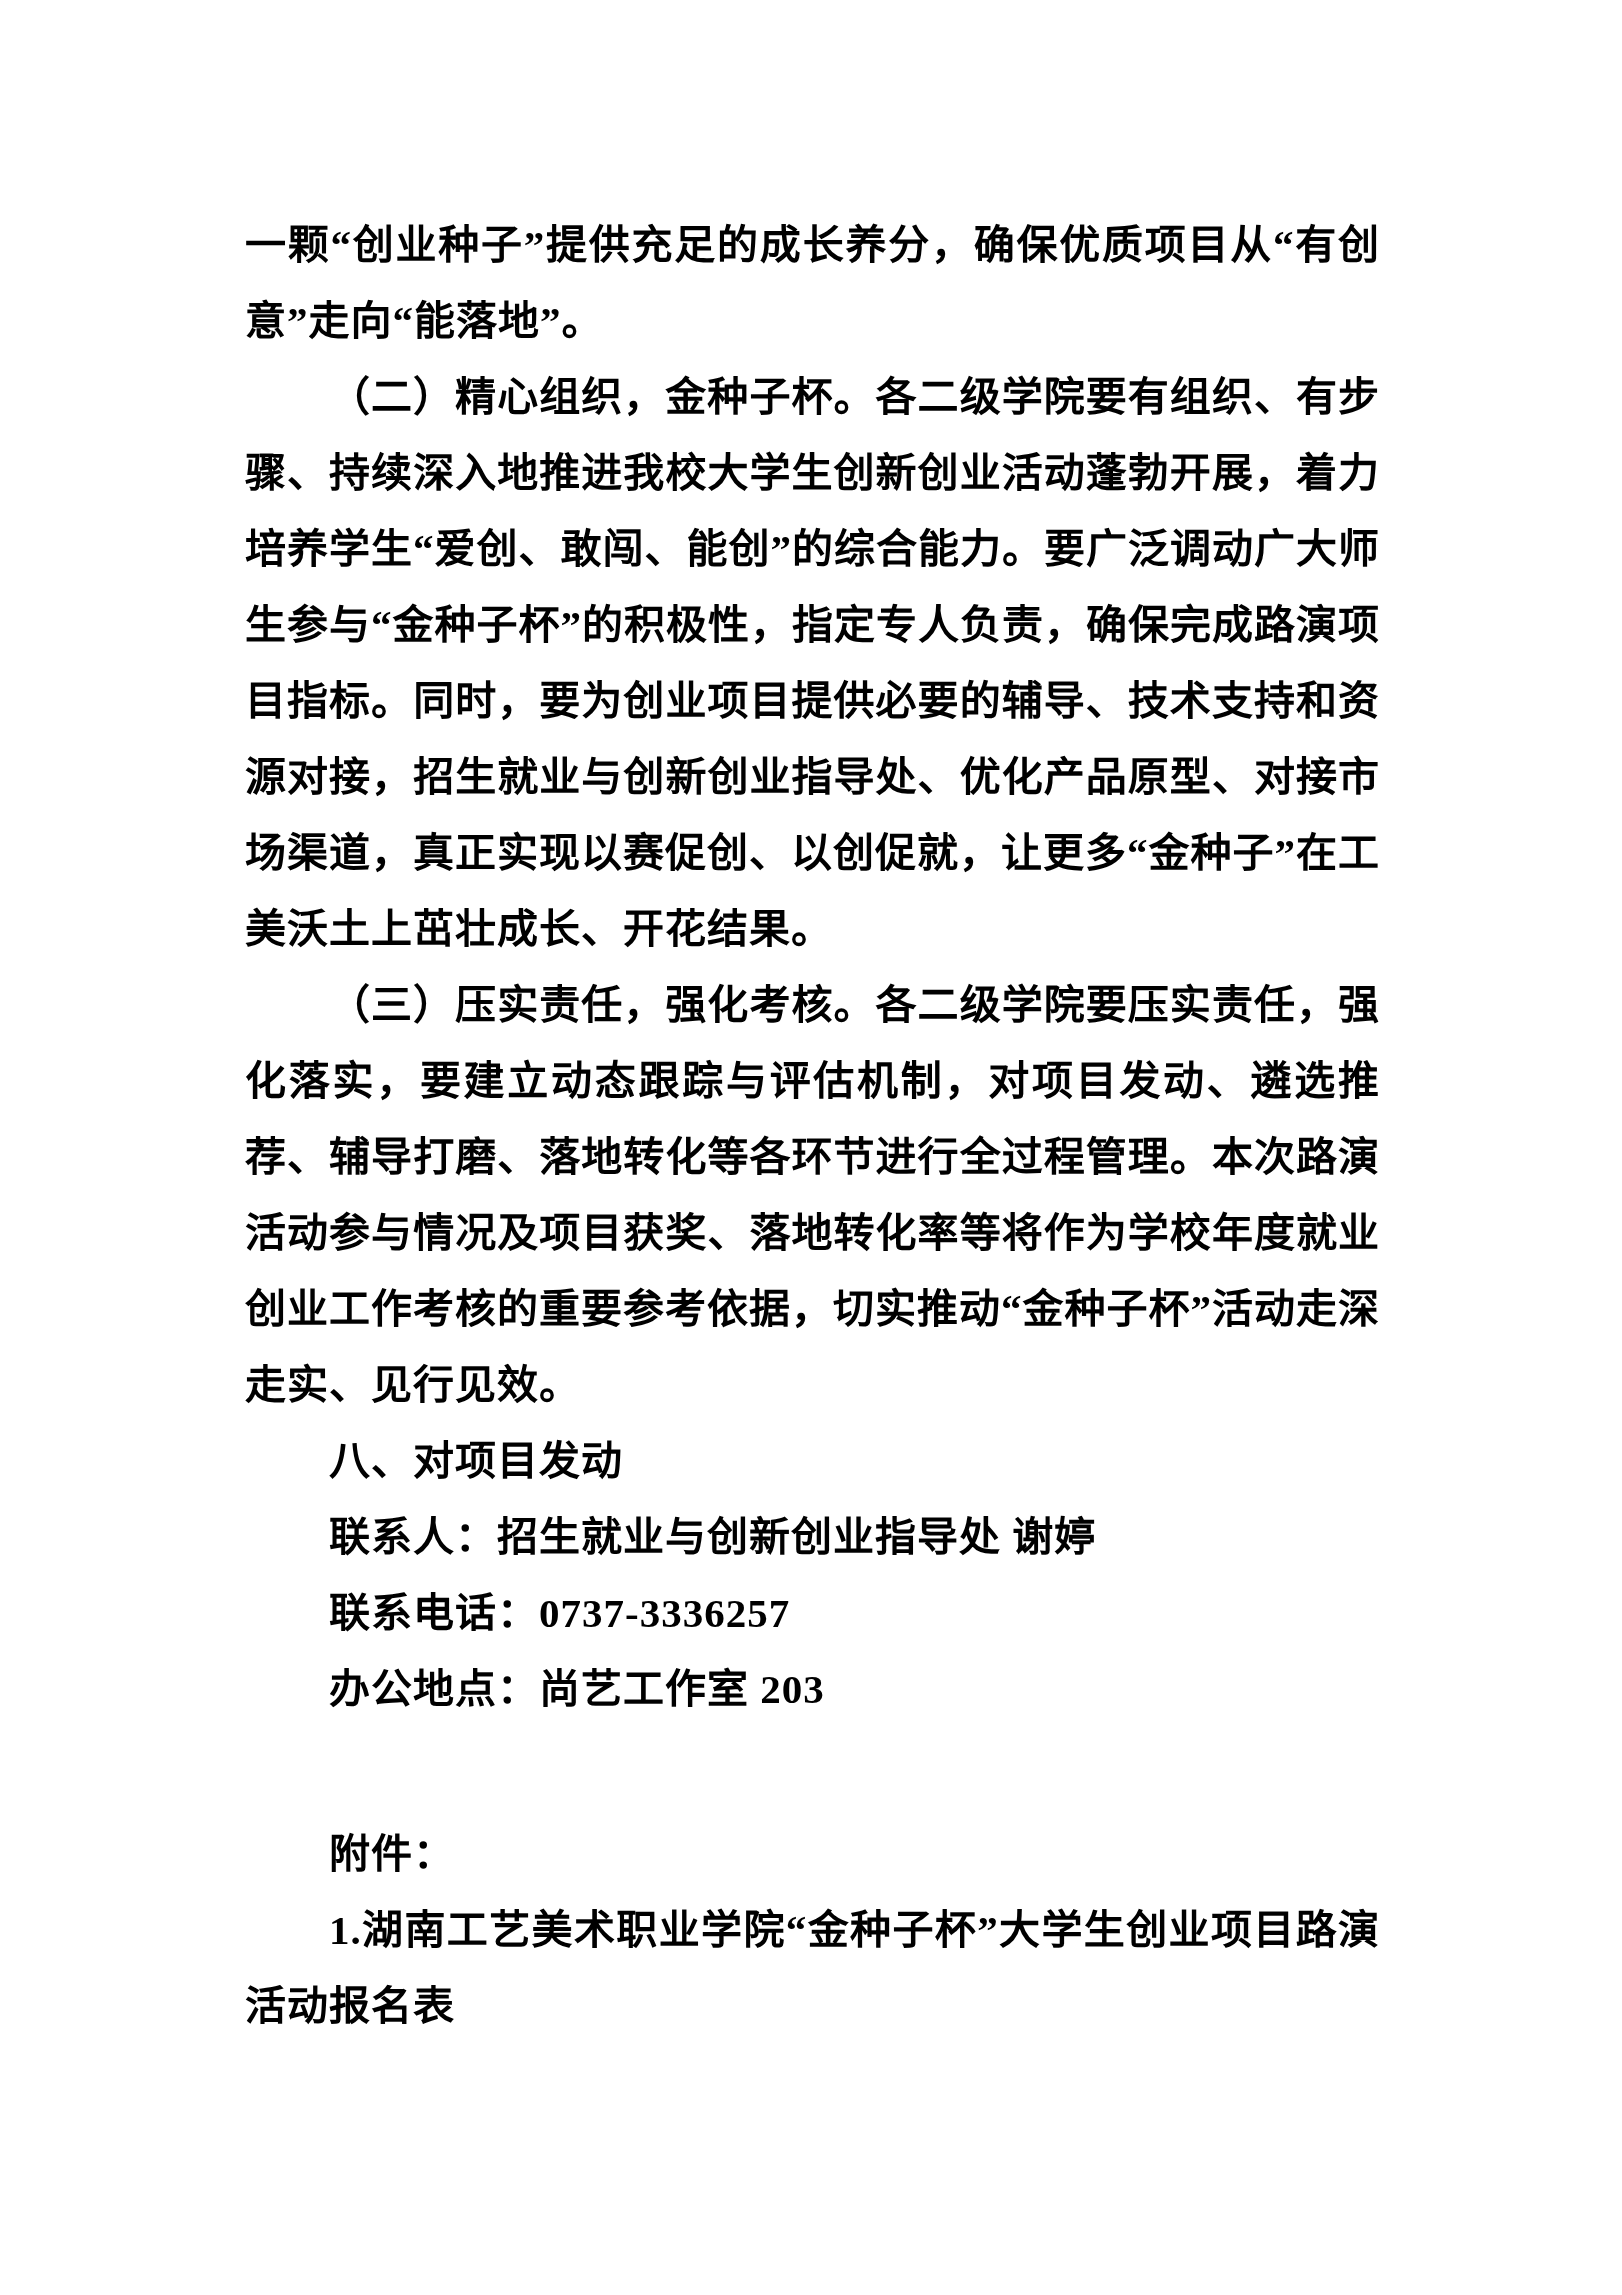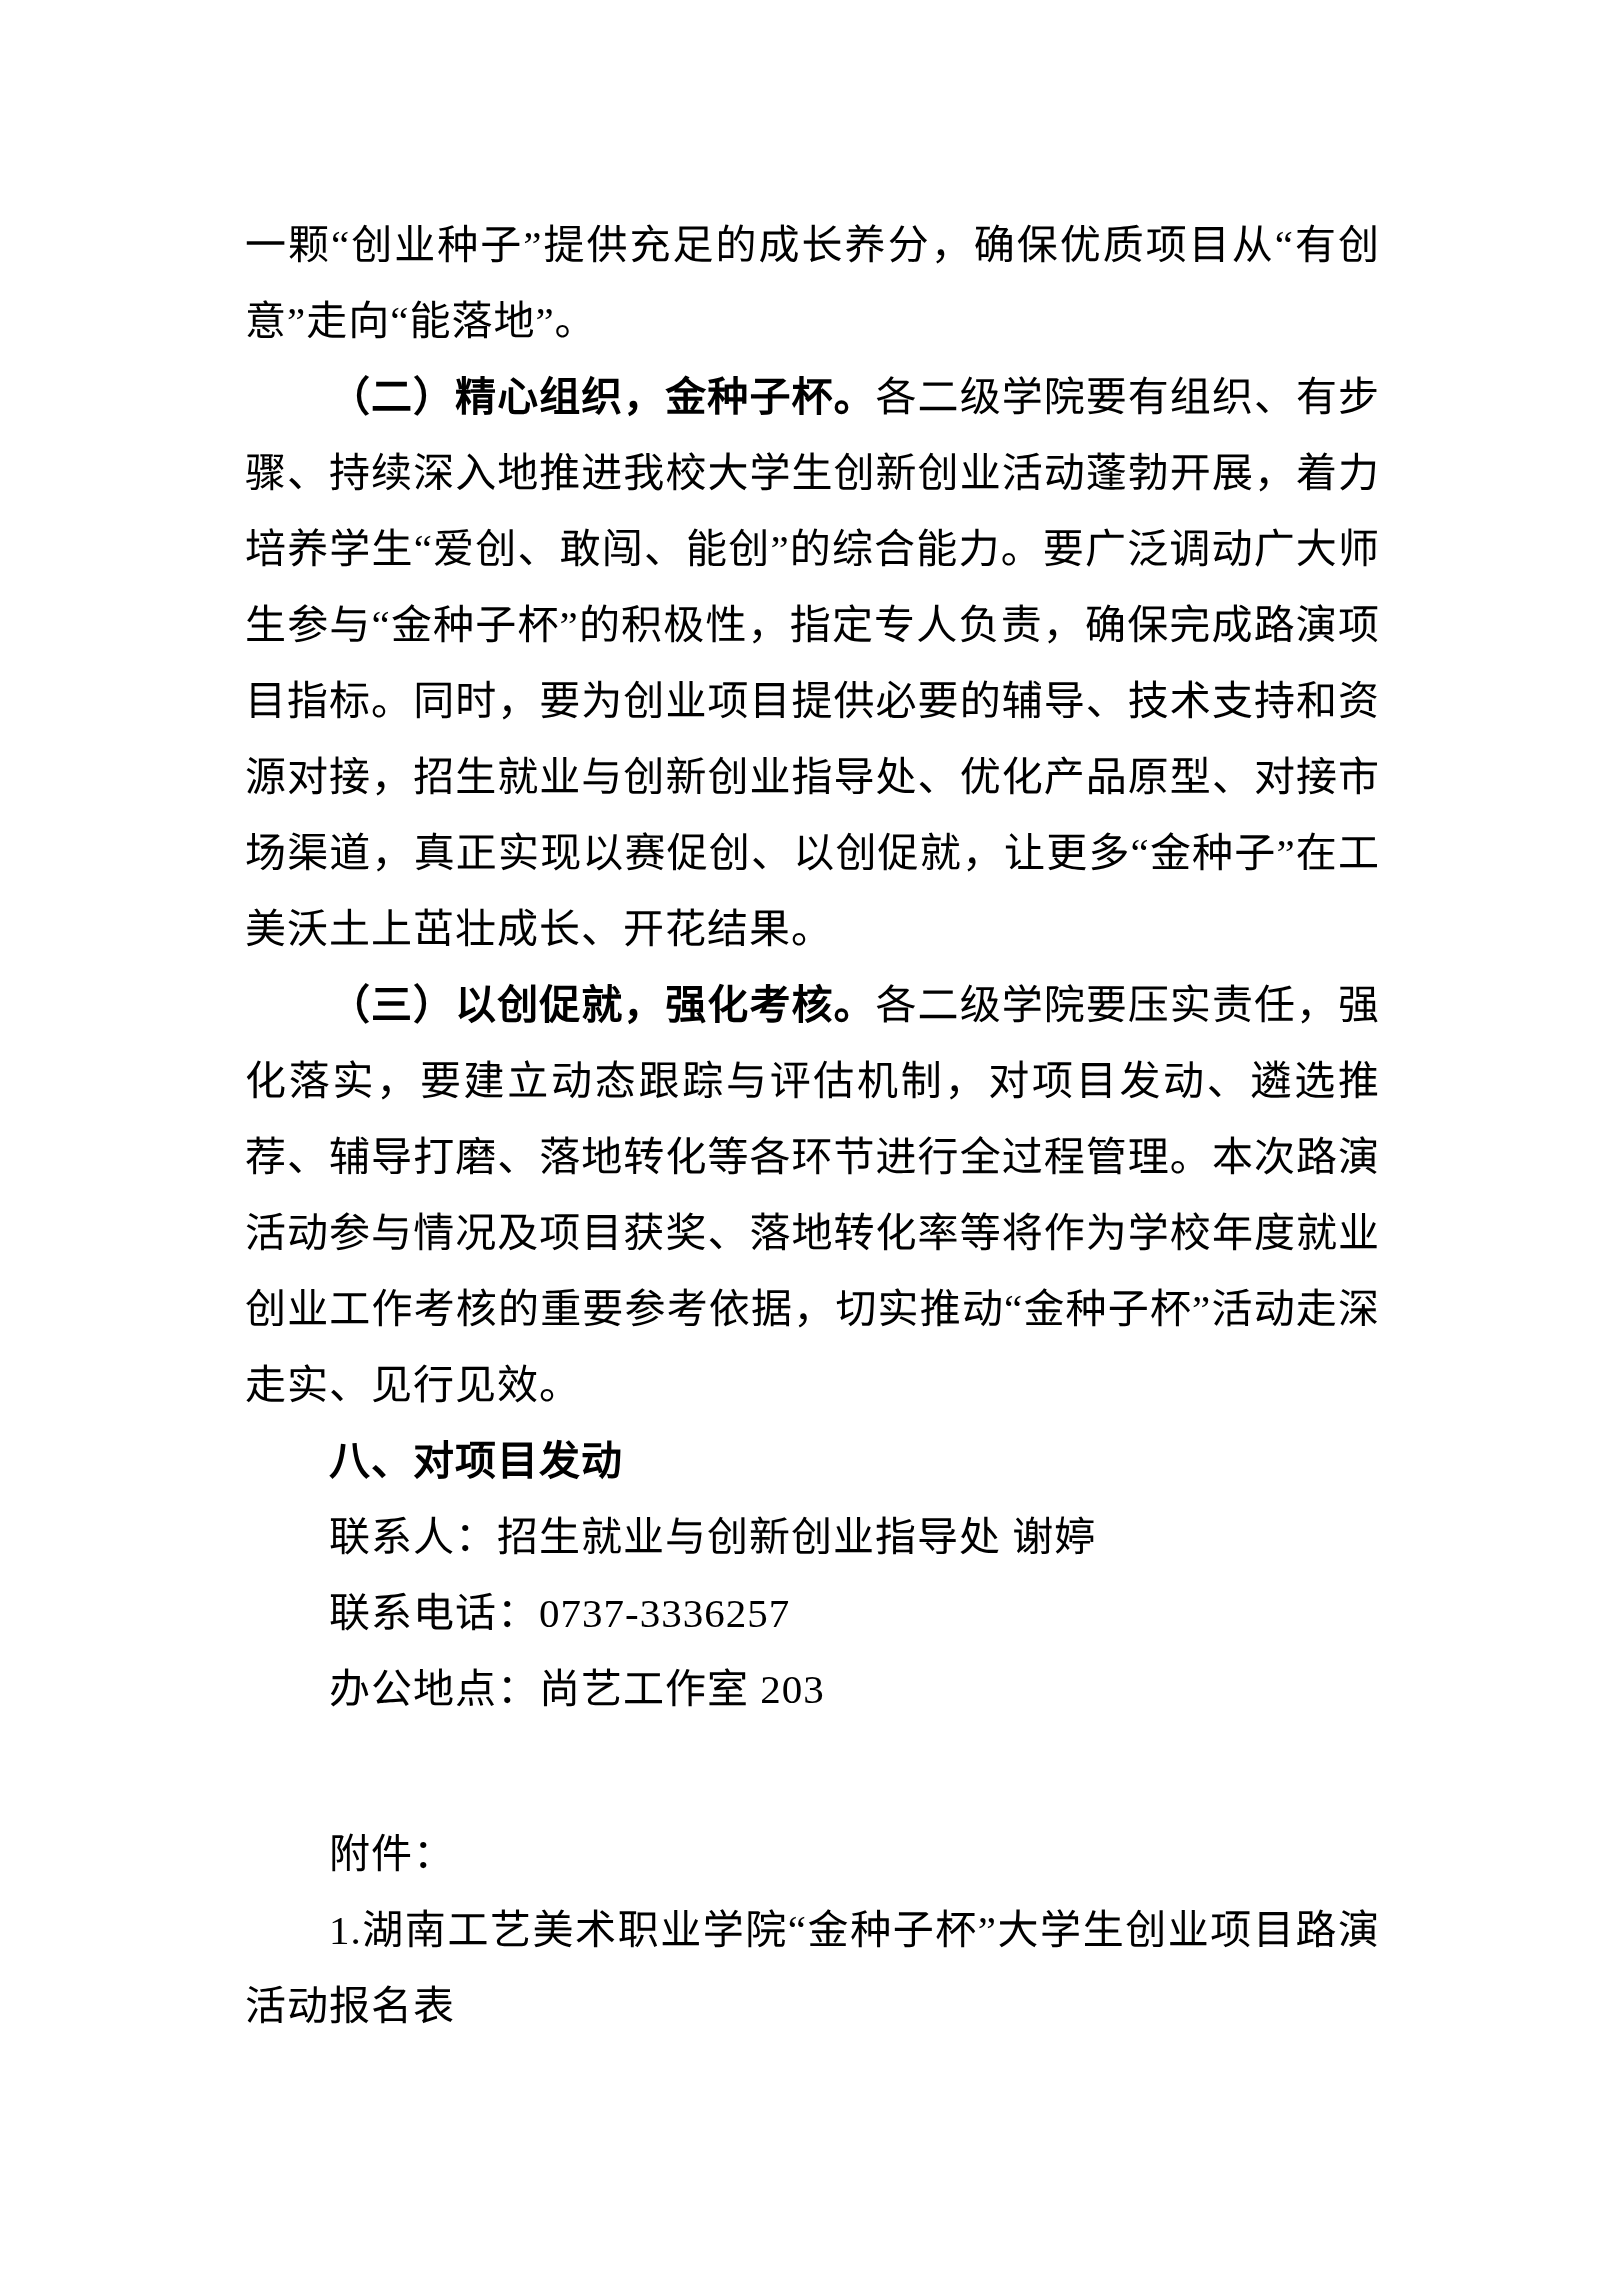--- a/index.html
+++ b/index.html
@@ -28,42 +28,42 @@
     text-justify: inter-ideograph;
   }
   .doc-body p {
     margin: 0;
     padding: 0;
   }
   .doc-body p.indent {
     text-indent: 84px;
   }
   .run {
-    font-weight: normal;
+    font-weight: bold;
     margin-top: 48px;
   }
   .run-bold {
     font-weight: bold;
   }
   p.heading .run-bold {
     font-family: "Liberation Sans", "DejaVu Sans", sans-serif;
     font-weight: bold;
   }
   .spacer {
     height: 89px;
   }
 </style>
 </head>
 <body>
 
 <main class="page">
   <section class="doc-body">
       <p class=""><span class="run">一颗“创业种子”提供充足的成长养分，确保优质项目从“有创意”走向“能落地”。</span></p>
       <p class="indent"><span class="run-bold">（二）精心组织，金种子杯。</span><span class="run">各二级学院要有组织、有步骤、持续深入地推进我校大学生创新创业活动蓬勃开展，着力培养学生“爱创、敢闯、能创”的综合能力。要广泛调动广大师生参与“金种子杯”的积极性，指定专人负责，确保完成路演项目指标。同时，要为创业项目提供必要的辅导、技术支持和资源对接，招生就业与创新创业指导处、优化产品原型、对接市场渠道，真正实现以赛促创、以创促就，让更多“金种子”在工美沃土上茁壮成长、开花结果。</span></p>
-      <p class="indent"><span class="run-bold">（三）以创促就，强化考核。</span><span class="run">各二级学院要压实责任，强化落实，要建立动态跟踪与评估机制，对项目发动、遴选推荐、辅导打磨、落地转化等各环节进行全过程管理。本次路演活动参与情况及项目获奖、落地转化率等将作为学校年度就业创业工作考核的重要参考依据，切实推动“金种子杯”活动走深走实、见行见效。</span></p>
+      <p class="indent"><span class="run-bold">（三）压实责任，强化考核。</span><span class="run">各二级学院要压实责任，强化落实，要建立动态跟踪与评估机制，对项目发动、遴选推荐、辅导打磨、落地转化等各环节进行全过程管理。本次路演活动参与情况及项目获奖、落地转化率等将作为学校年度就业创业工作考核的重要参考依据，切实推动“金种子杯”活动走深走实、见行见效。</span></p>
       <p class="indent heading"><span class="run-bold">八、对项目发动</span></p>
       <p class="indent"><span class="run">联系人：招生就业与创新创业指导处 谢婷</span></p>
       <p class="indent"><span class="run">联系电话：0737-3336257</span></p>
       <p class="indent"><span class="run">办公地点：尚艺工作室 203</span></p>
       <div class=" spacer"></div>
       <p class="indent"><span class="run">附件：</span></p>
       <p class="indent"><span class="run">1.湖南工艺美术职业学院“金种子杯”大学生创业项目路演活动报名表</span></p>
     </section>
 </main>
 

